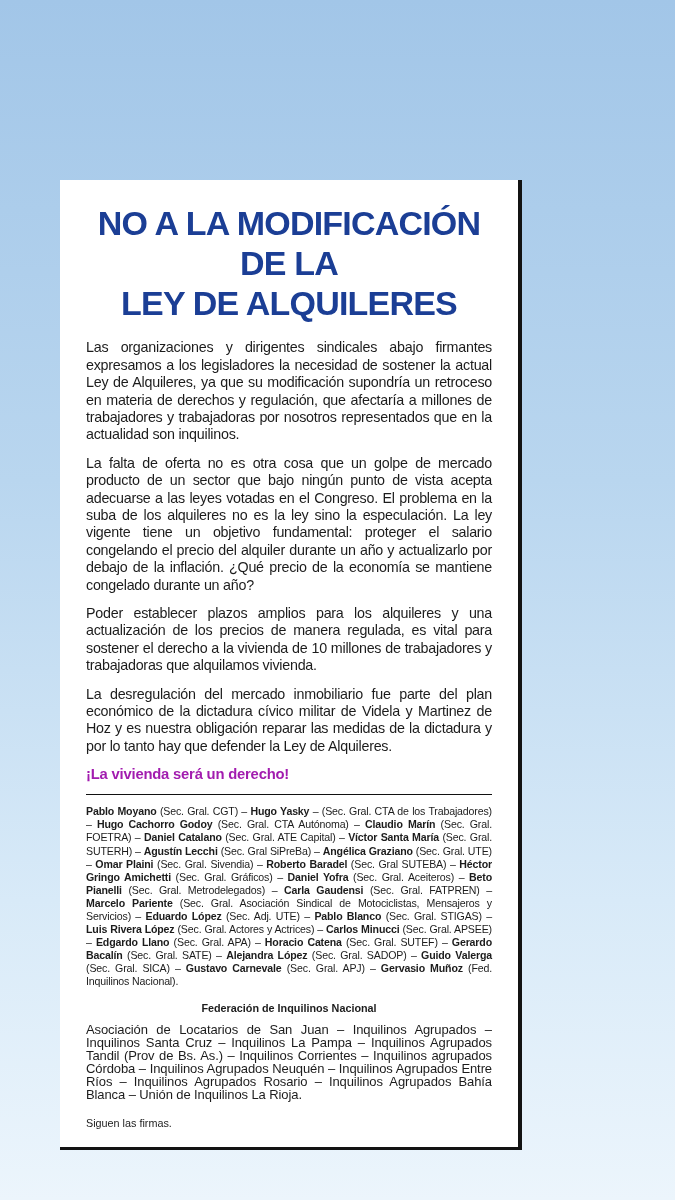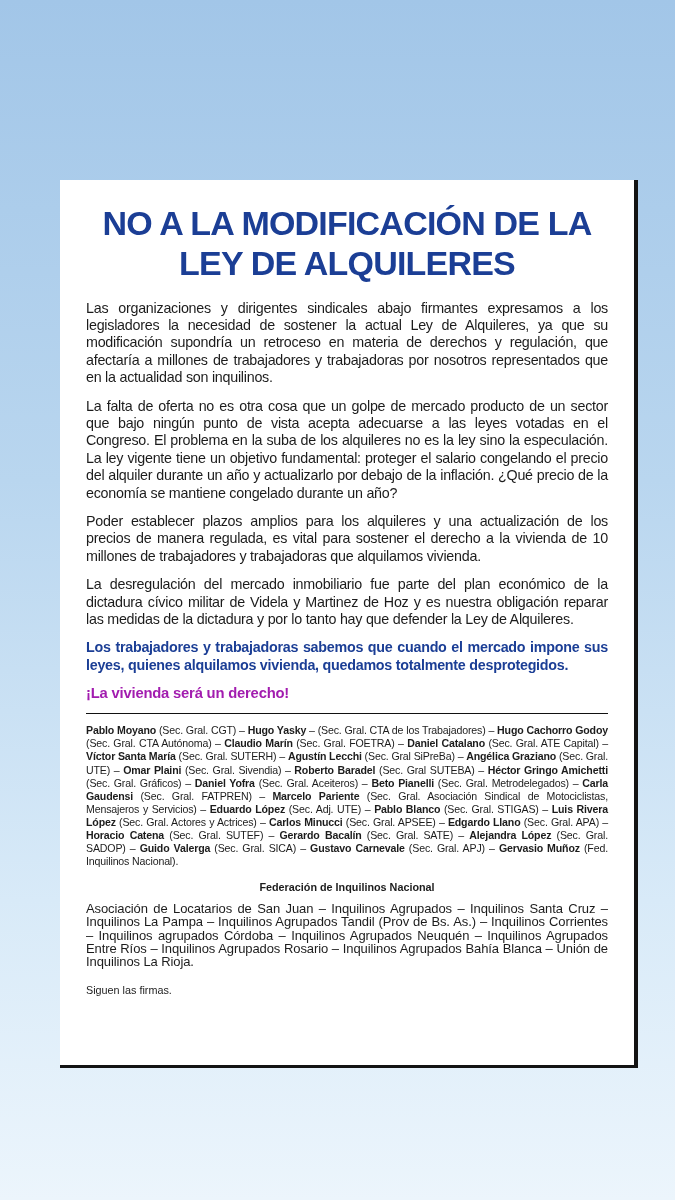--- a/index.html
+++ b/index.html
@@ -8,21 +8,21 @@
     height: 1200px;
     font-family: "Liberation Sans", "DejaVu Sans", sans-serif;
     background: linear-gradient(180deg, #a2c6e8 0%, #b9d6ef 40%, #d8eaf8 75%, #ecf5fc 100%);
     overflow: hidden;
     position: relative;
   }
   .card {
     position: absolute;
     left: 60px;
     top: 180px;
-    width: 578px;
+    width: 462px;
     min-height: 888px;
     box-sizing: border-box;
     background: #ffffff;
     padding: 24px 26px 18px 26px;
     border-right: 4px solid #131313;
     border-bottom: 3px solid #131313;
   }
   .title {
     margin: 0 0 16px 0;
     text-align: center;
@@ -100,21 +100,20 @@
 
   <p class="body-par">Las organizaciones y dirigentes sindicales abajo firmantes expresamos a los legisladores la necesidad de sostener la actual Ley de Alquileres, ya que su modificación supondría un retroceso en materia de derechos y regulación, que afectaría a millones de trabajadores y trabajadoras por nosotros representados que en la actualidad son inquilinos.</p>
 
 
   <p class="body-par">La falta de oferta no es otra cosa que un golpe de mercado producto de un sector que bajo ningún punto de vista acepta adecuarse a las leyes votadas en el Congreso. El problema en la suba de los alquileres no es la ley sino la especulación. La ley vigente tiene un objetivo fundamental: proteger el salario congelando el precio del alquiler durante un año y actualizarlo por debajo de la inflación. ¿Qué precio de la economía se mantiene congelado durante un año?</p>
 
   <p class="body-par">Poder establecer plazos amplios para los alquileres y una actualización de los precios de manera regulada, es vital para sostener el derecho a la vivienda de 10 millones de trabajadores y trabajadoras que alquilamos vivienda.</p>
 
   <p class="body-par">La desregulación del mercado inmobiliario fue parte del plan económico de la dictadura cívico militar de Videla y Martinez de Hoz y es nuestra obligación reparar las medidas de la dictadura y por lo tanto hay que defender la Ley de Alquileres.</p>
 
-  <p class="body-par blue">Los trabajadores y trabajadoras sabemos que cuando el mercado impone sus leyes, quienes alquilamos vivienda, quedamos totalmente desprotegidos.</p>
 
   <p class="slogan">¡La vivienda será un derecho!</p>
 
   <hr class="divider">
 
   <p class="sigs"><b>Pablo Moyano</b> (Sec. Gral. CGT) – <b>Hugo Yasky</b> – (Sec. Gral. CTA de los Trabajadores) – <b>Hugo Cachorro Godoy</b> (Sec. Gral. CTA Autónoma) – <b>Claudio Marín</b> (Sec. Gral. FOETRA) – <b>Daniel Catalano</b> (Sec. Gral. ATE Capital) – <b>Víctor Santa María</b> (Sec. Gral. SUTERH) – <b>Agustín Lecchi</b> (Sec. Gral SiPreBa) – <b>Angélica Graziano</b> (Sec. Gral. UTE) – <b>Omar Plaini</b> (Sec. Gral. Sivendia) – <b>Roberto Baradel</b> (Sec. Gral SUTEBA) – <b>Héctor Gringo Amichetti</b> (Sec. Gral. Gráficos) – <b>Daniel Yofra</b> (Sec. Gral. Aceiteros) – <b>Beto Pianelli</b> (Sec. Gral. Metrodelegados) – <b>Carla Gaudensi</b> (Sec. Gral. FATPREN) – <b>Marcelo Pariente</b> (Sec. Gral. Asociación Sindical de Motociclistas, Mensajeros y Servicios) – <b>Eduardo López</b> (Sec. Adj. UTE) – <b>Pablo Blanco</b> (Sec. Gral. STIGAS) – <b>Luis Rivera López</b> (Sec. Gral. Actores y Actrices) – <b>Carlos Minucci</b> (Sec. Gral. APSEE) – <b>Edgardo Llano</b> (Sec. Gral. APA) – <b>Horacio Catena</b> (Sec. Gral. SUTEF) – <b>Gerardo Bacalín</b> (Sec. Gral. SATE) – <b>Alejandra López</b> (Sec. Gral. SADOP) – <b>Guido Valerga</b> (Sec. Gral. SICA) – <b>Gustavo Carnevale</b> (Sec. Gral. APJ) – <b>Gervasio Muñoz</b> (Fed. Inquilinos Nacional).</p>
 
   <p class="fed-heading">Federación de Inquilinos Nacional</p>
   <p class="fed-text">Asociación de Locatarios de San Juan – Inquilinos Agrupados – Inquilinos Santa Cruz – Inquilinos La Pampa – Inquilinos Agrupados Tandil (Prov de Bs. As.) – Inquilinos Corrientes – Inquilinos agrupados Córdoba – Inquilinos Agrupados Neuquén – Inquilinos Agrupados Entre Ríos – Inquilinos Agrupados Rosario – Inquilinos Agrupados Bahía Blanca – Unión de Inquilinos La Rioja.</p>
 

